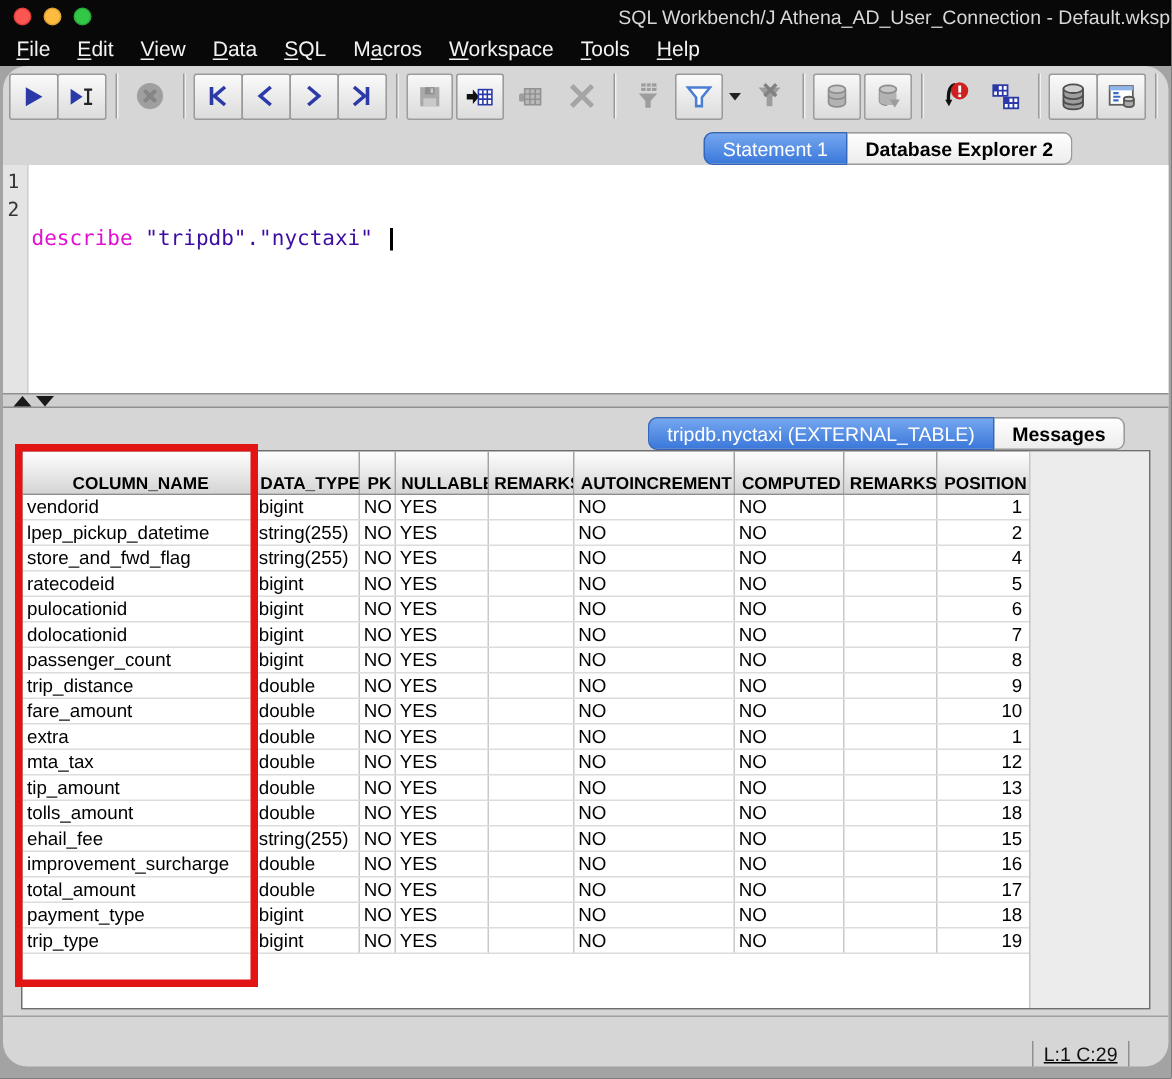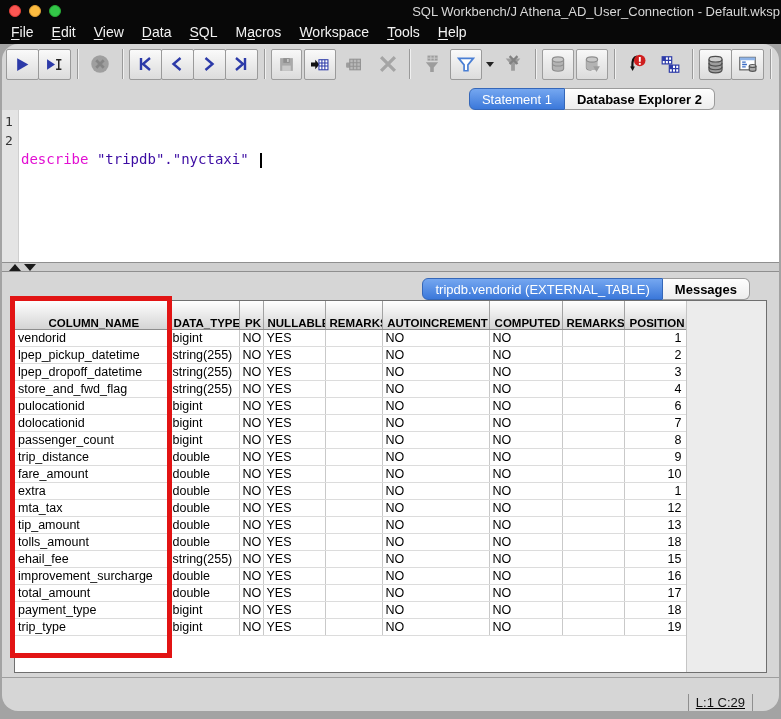--- a/index.html
+++ b/index.html
@@ -316,21 +316,21 @@
       </div>
     </div>
 
     <div class="splitter">
       <span class="tri up"></span>
       <span class="tri down"></span>
     </div>
 
     <div class="results">
       <div class="tabstrip res">
-        <div class="tab first selected"><span>tripdb.vendorid (EXTERNAL_TABLE)</span></div>
+        <div class="tab first selected"><span>tripdb.nyctaxi (EXTERNAL_TABLE)</span></div>
         <div class="tab last"><span>Messages</span></div>
       </div>
       <div class="table-panel">
         <table class="grid" id="result-table">
             <colgroup>
               <col>
               <col>
               <col>
               <col>
               <col>
@@ -369,40 +369,40 @@
                 <td>string(255)</td>
                 <td>NO</td>
                 <td>YES</td>
                 <td></td>
                 <td>NO</td>
                 <td>NO</td>
                 <td></td>
                 <td class="num">2</td>
               </tr>
               <tr>
-                <td>lpep_dropoff_datetime</td>
-                <td>string(255)</td>
-                <td>NO</td>
-                <td>YES</td>
-                <td></td>
-                <td>NO</td>
-                <td>NO</td>
-                <td></td>
-                <td class="num">3</td>
-              </tr>
-              <tr>
                 <td>store_and_fwd_flag</td>
                 <td>string(255)</td>
                 <td>NO</td>
                 <td>YES</td>
                 <td></td>
                 <td>NO</td>
                 <td>NO</td>
                 <td></td>
                 <td class="num">4</td>
+              </tr>
+              <tr>
+                <td>ratecodeid</td>
+                <td>bigint</td>
+                <td>NO</td>
+                <td>YES</td>
+                <td></td>
+                <td>NO</td>
+                <td>NO</td>
+                <td></td>
+                <td class="num">5</td>
               </tr>
               <tr>
                 <td>pulocationid</td>
                 <td>bigint</td>
                 <td>NO</td>
                 <td>YES</td>
                 <td></td>
                 <td>NO</td>
                 <td>NO</td>
                 <td></td>

